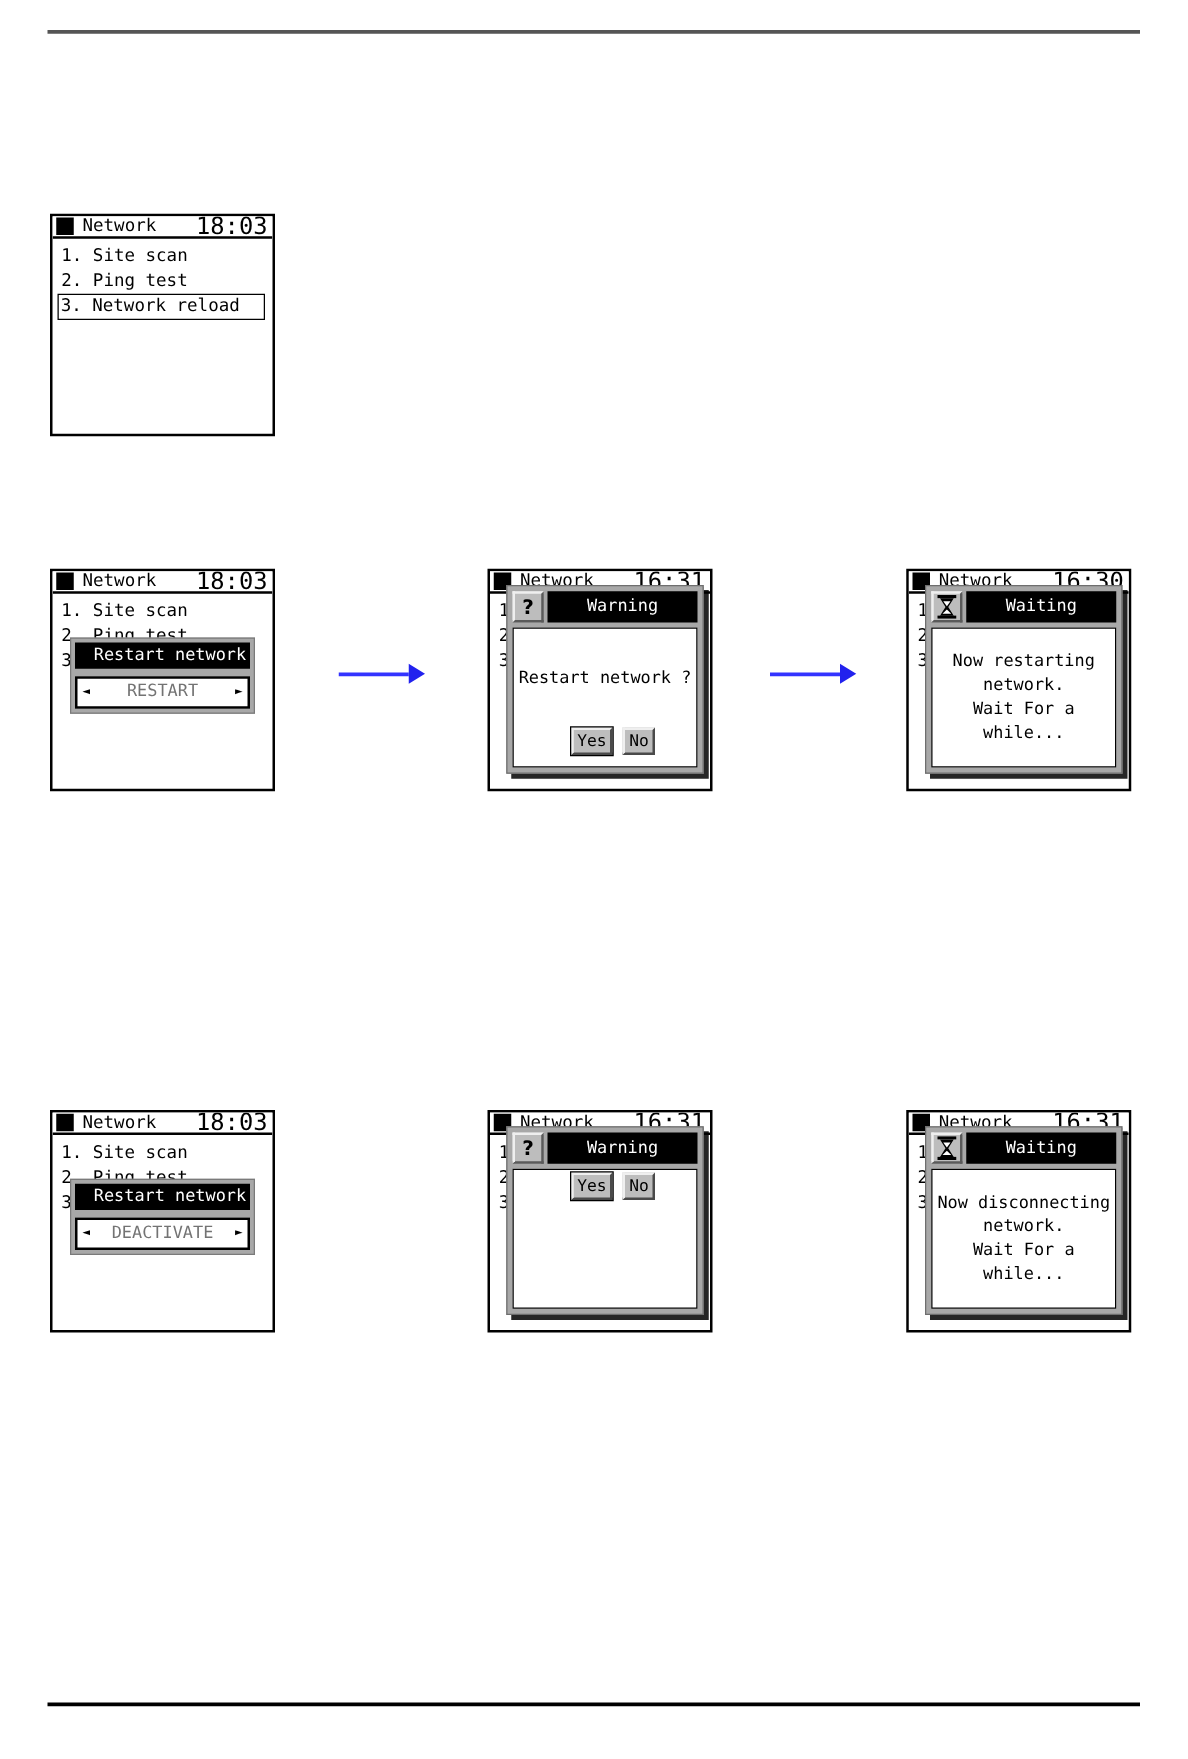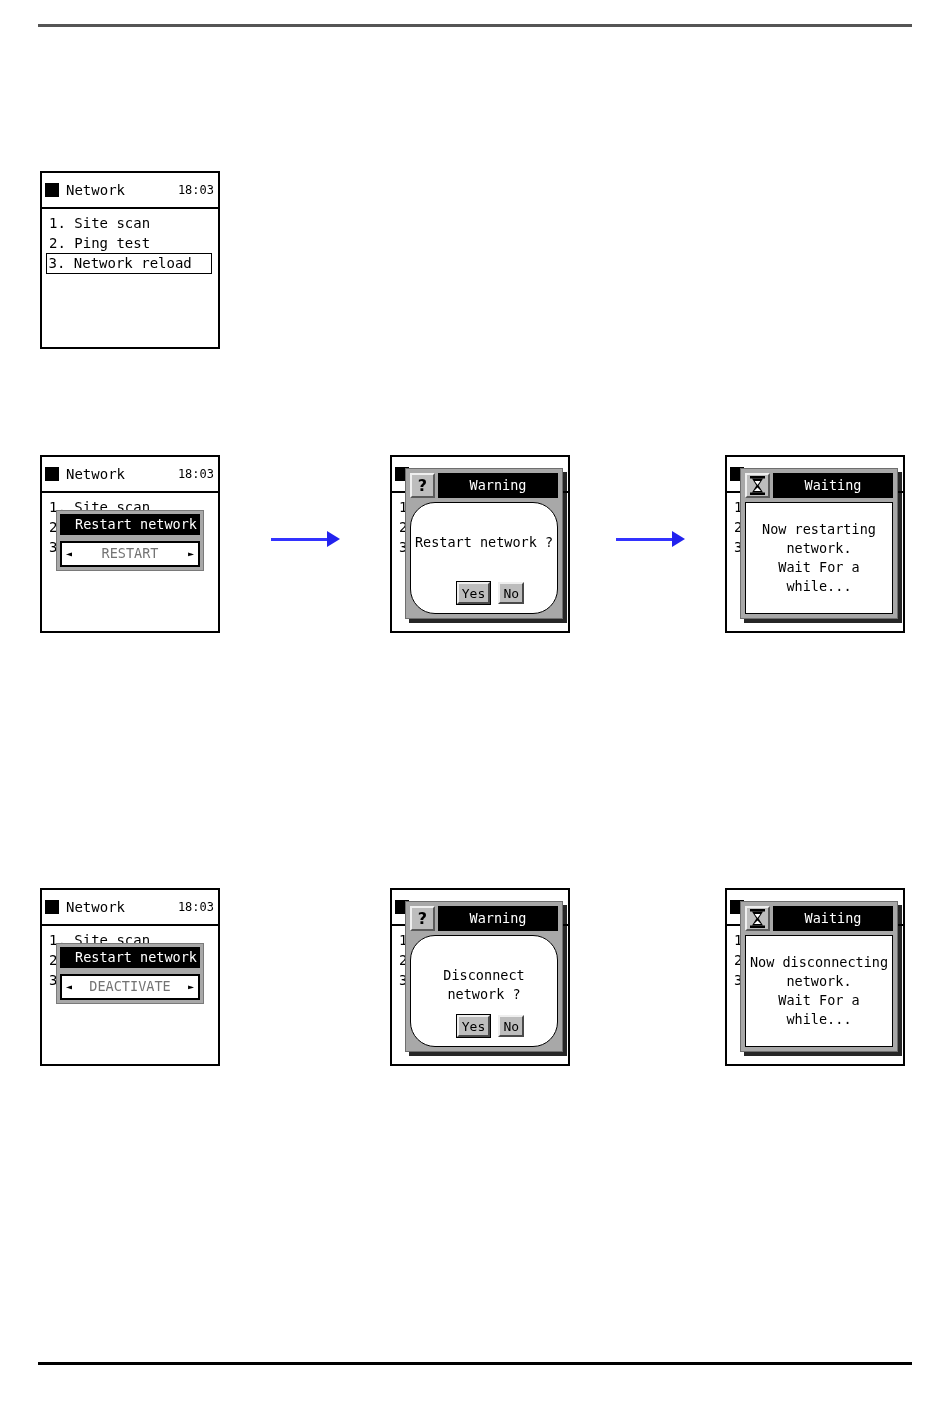--- a/index.html
+++ b/index.html
@@ -37,21 +37,21 @@
     height: 178px;
     border: 2px solid #000000;
     background: #ffffff;
     box-sizing: border-box;
     font-family: "DejaVu Sans Mono", monospace;
     overflow: hidden;
   }
 
   .status-bar {
     position: relative;
-    height: 36px;
+    height: 18px;
     border-bottom: 2px solid #000000;
     box-sizing: border-box;
     display: flex;
     align-items: center;
     background: #ffffff;
   }
   .status-square {
     width: 14px;
     height: 14px;
     background: #000000;
@@ -60,21 +60,21 @@
     flex: none;
   }
   .status-title {
     font-size: 14px;
     color: #000000;
     letter-spacing: 0px;
     line-height: 1;
     flex: 1;
   }
   .status-time {
-    font-size: 12px;
+    font-size: 19px;
     color: #000000;
     margin-right: 4px;
     line-height: 1;
     flex: none;
   }
 
   .menu-area {
     position: relative;
     padding: 4px 4px 0 4px;
   }
@@ -198,21 +198,21 @@
     border: 1.5px solid #000000;
     margin-top: 4px;
     height: 112px;
     box-sizing: border-box;
     display: flex;
     flex-direction: column;
     align-items: center;
     justify-content: center;
     padding: 2px;
   }
-  .modal-body.with-buttons { justify-content: space-between; border-radius: 25px; }
+  .modal-body.with-buttons { justify-content: space-between; }
   .modal-message {
     font-size: 13.5px;
     color: #000000;
     text-align: center;
     line-height: 19px;
     white-space: pre-line;
     width: 100%;
   }
   .modal-message.warn-pad { margin-top: 28px; }
   .modal-message.wait-pad { margin-top: 0; }
@@ -408,22 +408,20 @@
     <div class="menu-item">3. Network reload</div>
   </div>
   <div class="modal">
     <div class="modal-titlebar">
       <div class="modal-icon">
         <span class="qmark">?</span>
       </div>
       <div class="modal-titletext">Warning</div>
     </div>
     <div class="modal-body with-buttons">
-      <div class="modal-message warn-pad">Disconnect
-network ?</div>
       <div class="modal-buttons">
         <div class="dlg-btn focused">Yes</div>
         <div class="dlg-btn">No</div>
       </div>
     </div>
   </div>
 </div>
 
 <div class="lcd" style="left:725px; top:888px;">
   <div class="status-bar">

